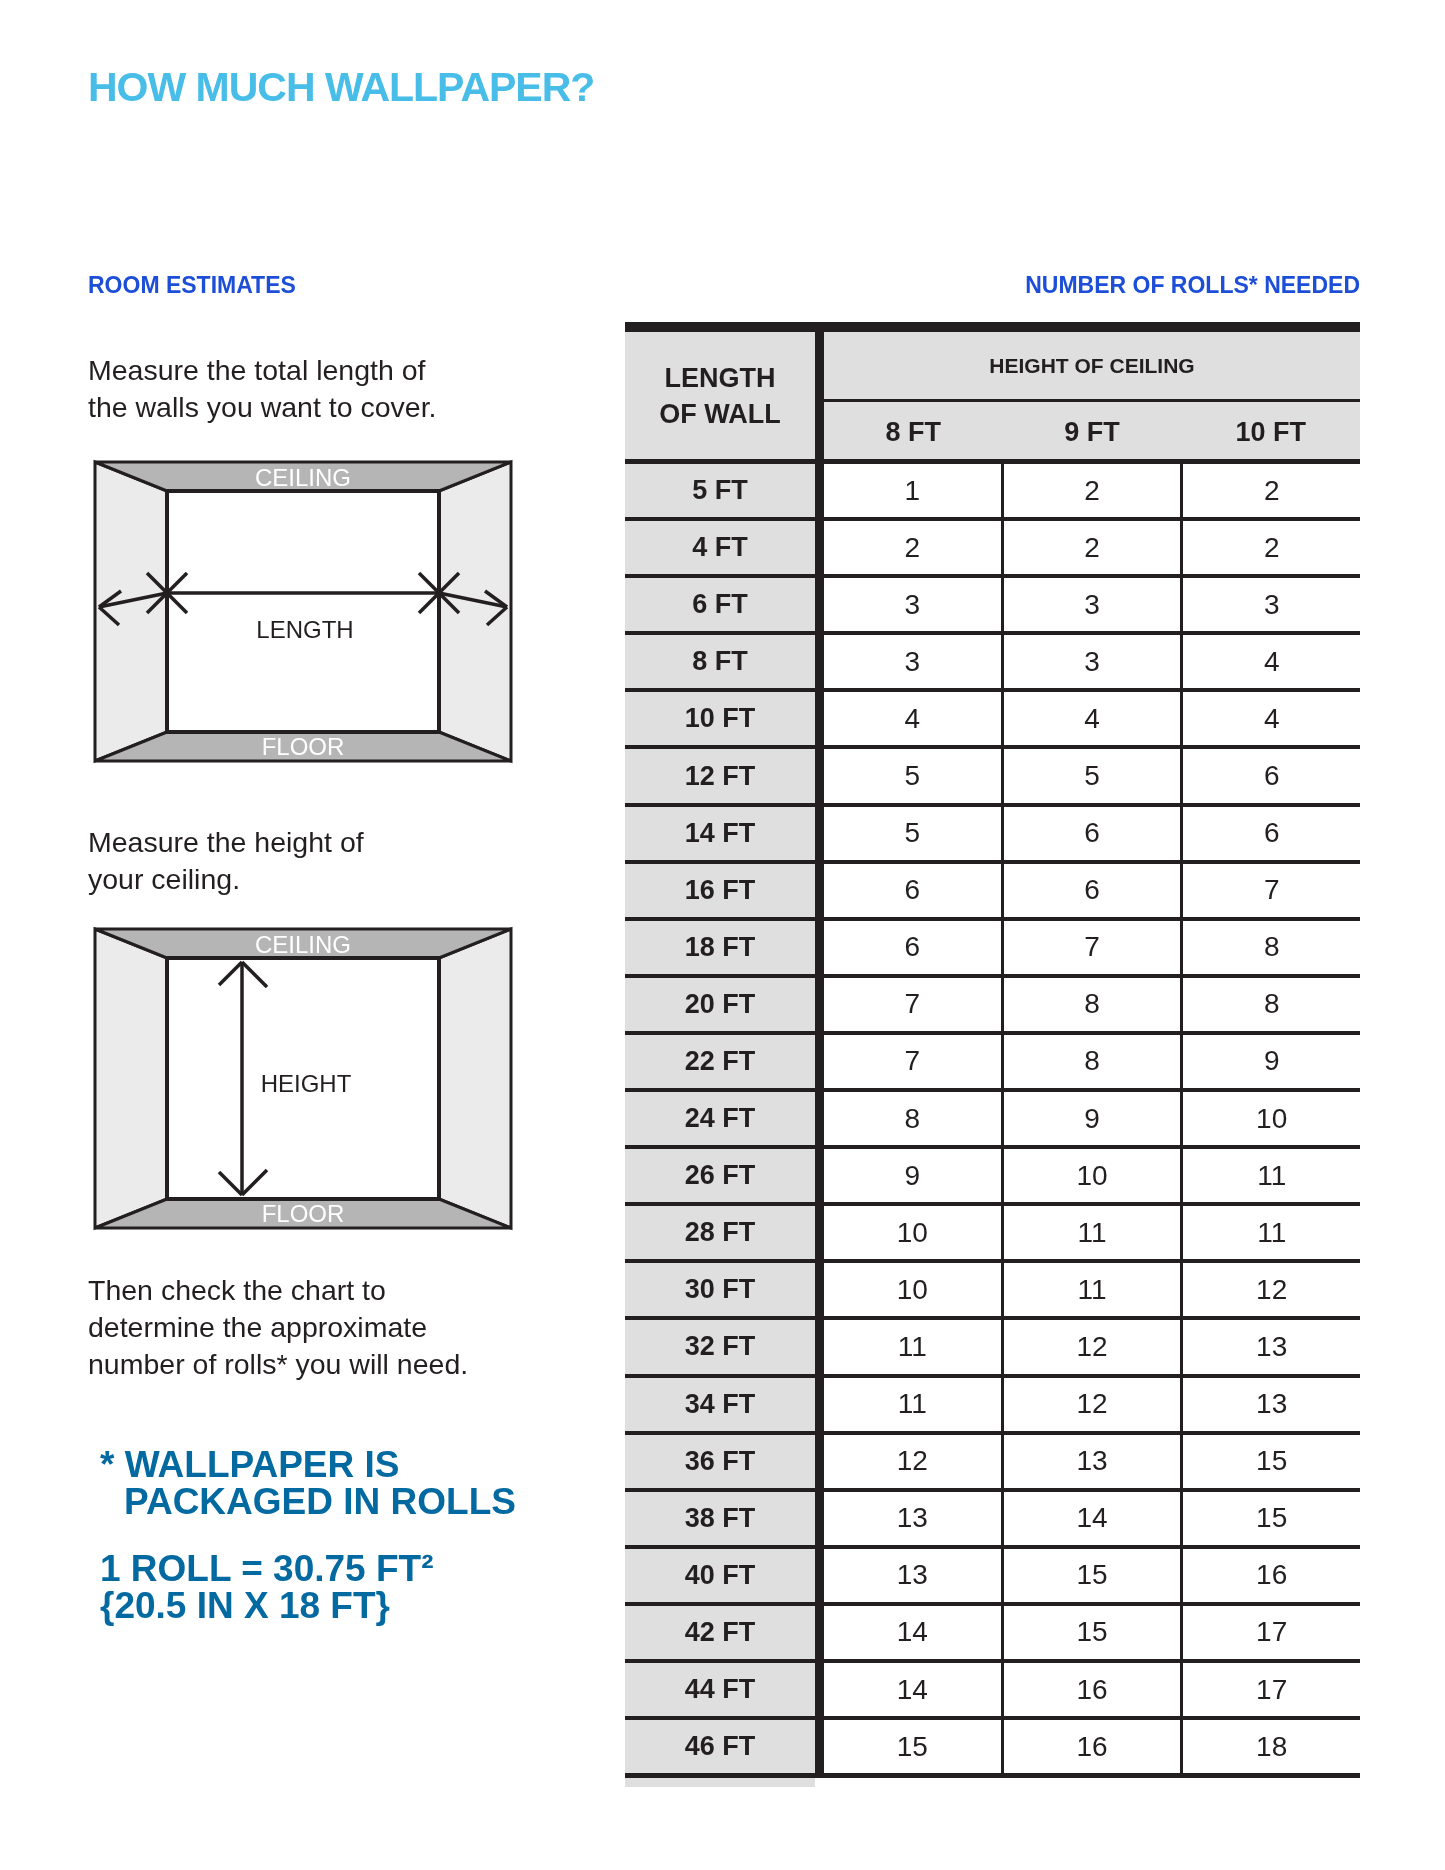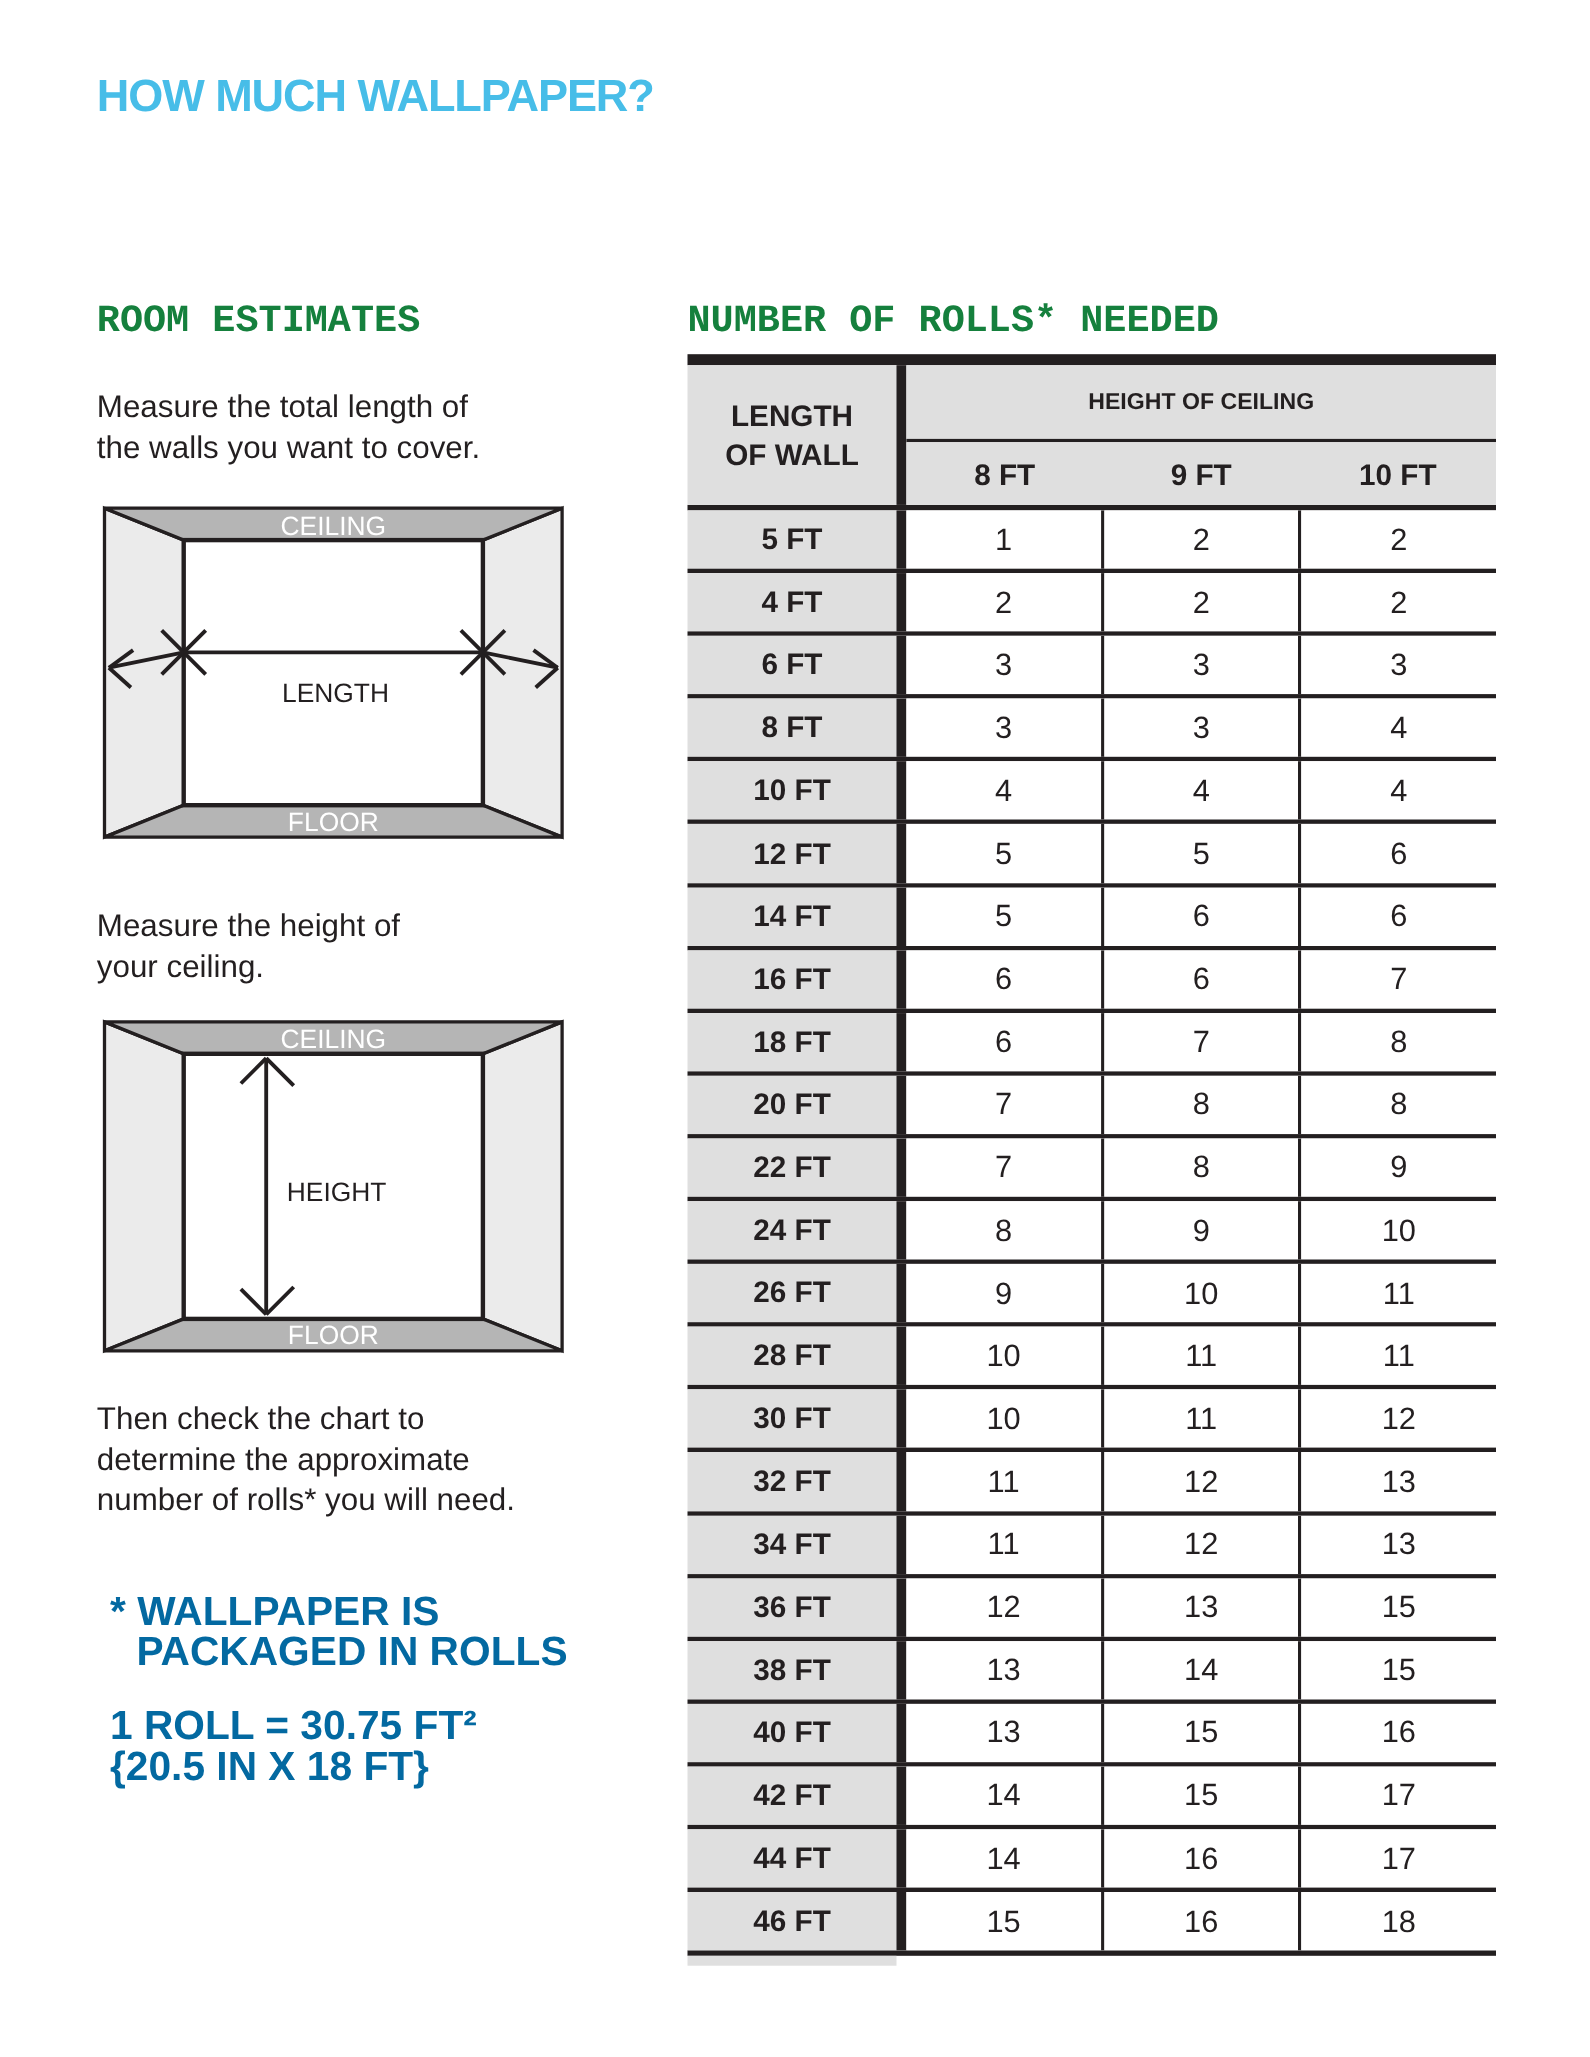--- a/index.html
+++ b/index.html
@@ -6,24 +6,24 @@
   body {
     width:1445px; height:1870px; position:relative; background:#ffffff;
     font-family:"Liberation Sans", sans-serif; color:#231f20; overflow:hidden;
   }
   .abs { position:absolute; }
   .page-title {
     left:88px; top:64px; font-size:41px; font-weight:bold; letter-spacing:-1px;
     color:#47bde8; white-space:nowrap;
   }
   .sec-heading {
-    font-size:35px; font-weight:bold; color:#15803d; letter-spacing:0;font-family:Liberation Mono, monospace;
+    font-size:23px; font-weight:bold; color:#1d4ed8; letter-spacing:0;
   }
   .room-heading { left:88px; top:272px; }
-  .table-heading { left:625px; top:272px; width:735px; text-align:left; }
+  .table-heading { left:625px; top:272px; width:735px; text-align:right; }
   .para {
     left:88px; font-size:28.5px; line-height:37px; white-space:pre-line; color:#231f20;
   }
   .para1 { top:352px; }
   .para2 { top:824px; }
   .para3 { top:1272px; }
   .footnote {
     left:100px; font-size:37px; font-weight:bold; line-height:37px;
     white-space:pre-line; color:#0369a1;
   }

